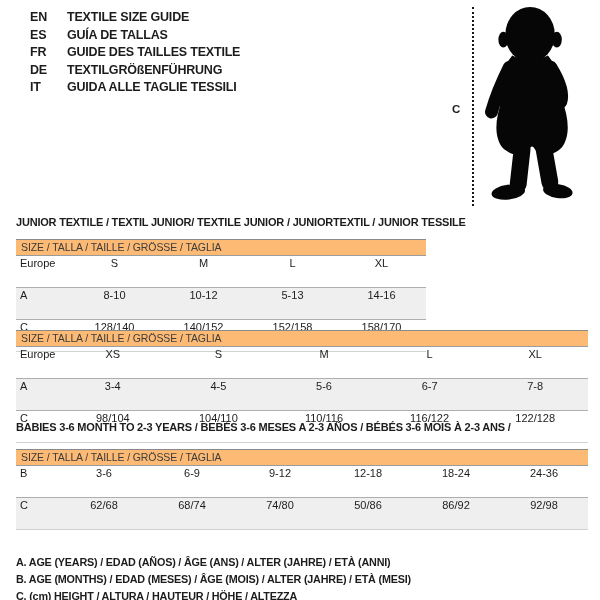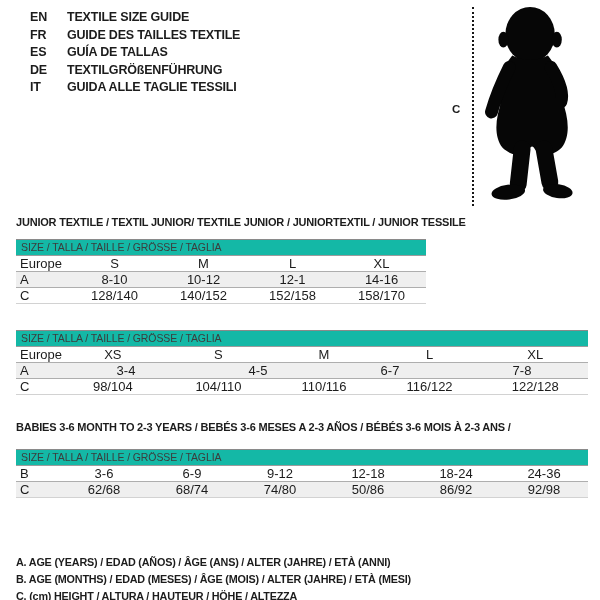--- a/index.html
+++ b/index.html
@@ -19,24 +19,24 @@
   .baby-svg { left:478px; top:2px; }
 
   
   .tbl-sec { left:16px; }
   .sec1 { top:216px; width:410px; }
   .sec2 { top:320px; width:572px; }
   .sec3 { top:421px; width:572px; }
   .tbl-title { font-weight:bold; font-size:11px; line-height:13px; letter-spacing:-0.2px; white-space:nowrap; }
   .tbl-wrap { margin-top:10px; }
   .sec3 .tbl-wrap { margin-top:15px; }
-  .size-bar { background:#14b8a6; border-top:1px solid #8a8a8a; border-bottom:1px solid #9c9c9c;
+  .size-bar { background:#fdba74; border-top:1px solid #8a8a8a; border-bottom:1px solid #9c9c9c;
               height:17px; line-height:15px; font-size:10.5px; color:#3c3c3c; padding-left:5px;
               letter-spacing:-0.1px; }
-  .trow { display:flex; height:16px; line-height:15.5px; font-size:13px; border-bottom:1px solid #aeaeae; }
+  .trow { display:flex; height:32px; line-height:15.5px; font-size:11px; border-bottom:1px solid #aeaeae; }
   .trow.last { border-bottom:1px solid #d2d2d2; }
   .trow.shaded { background:#efefef; }
   .rlabel { padding-left:4px; flex:0 0 auto; }
   .sec1 .rlabel { width:54px; }
   .sec2 .rlabel, .sec3 .rlabel { width:44px; }
   .tcell { flex:1 1 0; text-align:center; }
 
   
   .footnotes { left:16px; top:554px; font-weight:bold; font-size:10.8px; line-height:17px; letter-spacing:-0.2px; }
 </style>
@@ -46,27 +46,27 @@
 <div class="page">
 
   <header class="abs lang-header">
 
       <div class="lang-row">
         <span class="lang-code">EN</span>
         <span class="lang-label">TEXTILE SIZE GUIDE</span>
       </div>
 
       <div class="lang-row">
-        <span class="lang-code">FR</span>
-        <span class="lang-label">GUIDE DES TAILLES TEXTILE</span>
+        <span class="lang-code">ES</span>
+        <span class="lang-label">GUÍA DE TALLAS</span>
       </div>
 
       <div class="lang-row">
-        <span class="lang-code">ES</span>
-        <span class="lang-label">GUÍA DE TALLAS</span>
+        <span class="lang-code">FR</span>
+        <span class="lang-label">GUIDE DES TAILLES TEXTILE</span>
       </div>
 
       <div class="lang-row">
         <span class="lang-code">DE</span>
         <span class="lang-label">TEXTILGRÖßENFÜHRUNG</span>
       </div>
 
       <div class="lang-row">
         <span class="lang-code">IT</span>
         <span class="lang-label">GUIDA ALLE TAGLIE TESSILI</span>
@@ -101,21 +101,21 @@
           <span class="rlabel">Europe</span>
           <span class="tcell">S</span>
           <span class="tcell">M</span>
           <span class="tcell">L</span>
           <span class="tcell">XL</span>
         </div>
         <div class="trow shaded">
           <span class="rlabel">A</span>
           <span class="tcell">8-10</span>
           <span class="tcell">10-12</span>
-          <span class="tcell">12-1</span>
+          <span class="tcell">5-13</span>
           <span class="tcell">14-16</span>
         </div>
         <div class="trow last">
           <span class="rlabel">C</span>
           <span class="tcell">128/140</span>
           <span class="tcell">140/152</span>
           <span class="tcell">152/158</span>
           <span class="tcell">158/170</span>
         </div>
       </div>
@@ -128,20 +128,21 @@
           <span class="tcell">XS</span>
           <span class="tcell">S</span>
           <span class="tcell">M</span>
           <span class="tcell">L</span>
           <span class="tcell">XL</span>
         </div>
         <div class="trow shaded">
           <span class="rlabel">A</span>
           <span class="tcell">3-4</span>
           <span class="tcell">4-5</span>
+          <span class="tcell">5-6</span>
           <span class="tcell">6-7</span>
           <span class="tcell">7-8</span>
         </div>
         <div class="trow last">
           <span class="rlabel">C</span>
           <span class="tcell">98/104</span>
           <span class="tcell">104/110</span>
           <span class="tcell">110/116</span>
           <span class="tcell">116/122</span>
           <span class="tcell">122/128</span>

